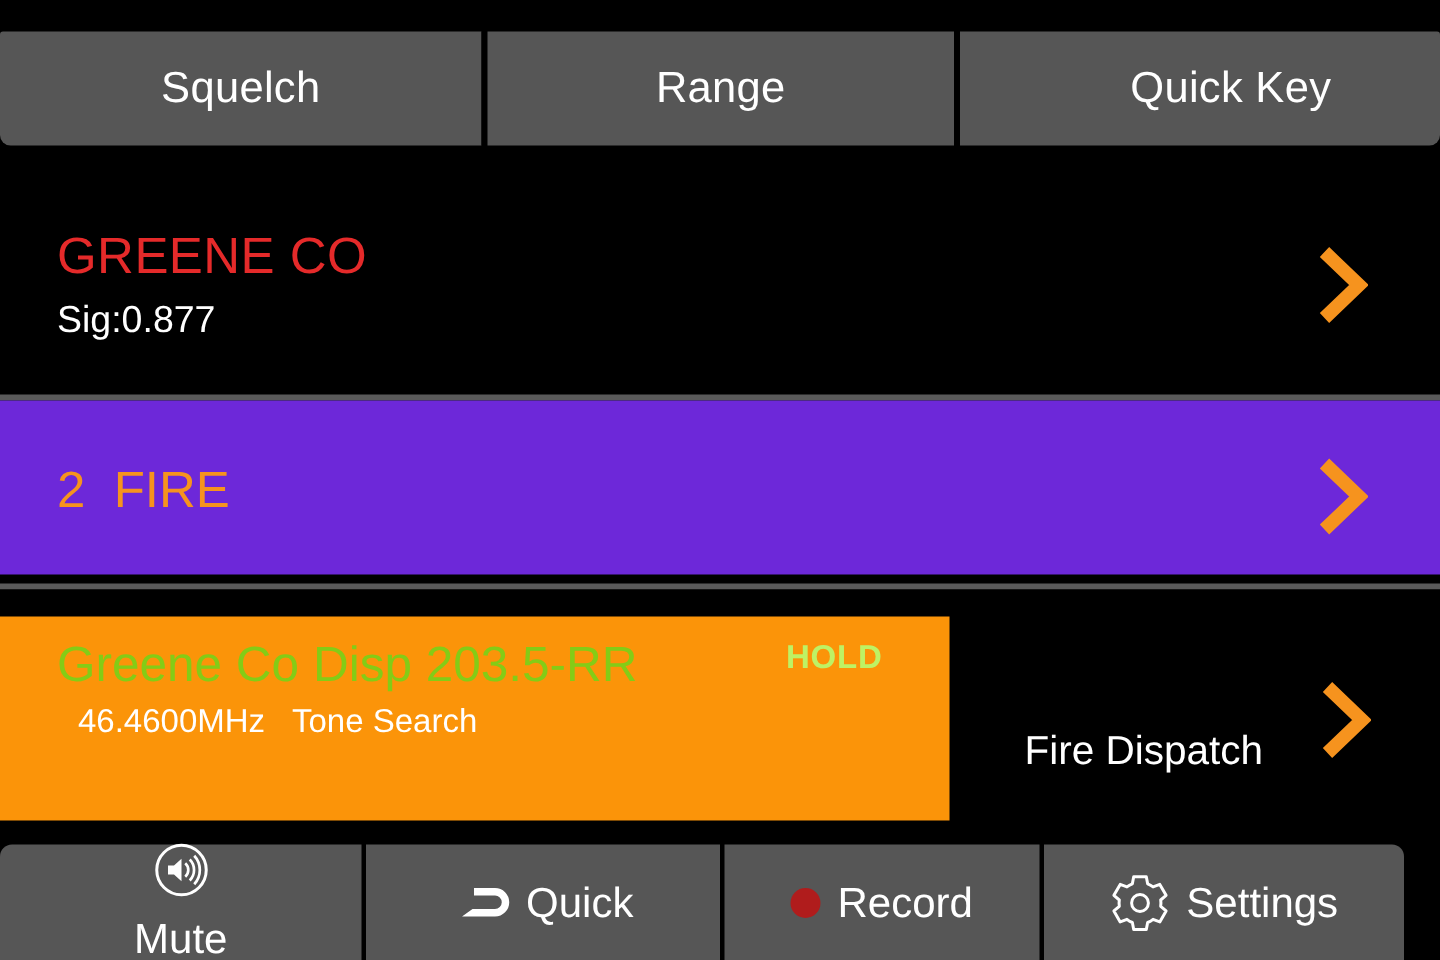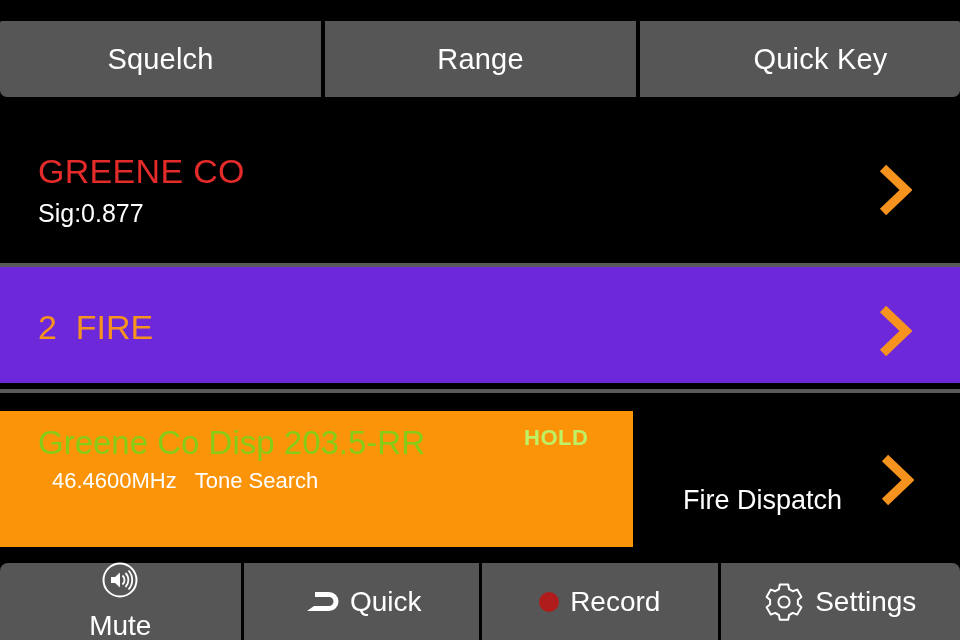--- a/index.html
+++ b/index.html
@@ -189,21 +189,21 @@
     height: 77px;
     box-sizing: border-box;
     display: flex;
     align-items: center;
     justify-content: center;
     gap: 11px;
     position: relative;
   }
   .botbtn-1 { width: 241px; border-top-left-radius: 8px; flex-direction: column; }
   .botbtn-2 { width: 236px; }
-  .botbtn-3 { width: 236px; }
+  .botbtn-3 { width: 210px; }
   .botbtn-4 { width: 240px; border-top-right-radius: 8px; }
   .botbtn-sep { width: 3px; background: #000; height: 77px; }
   .botbtn .ic { display: flex; align-items: center; justify-content: center; }
   .rec-dot {
     width: 20px;
     height: 20px;
     border-radius: 50%;
     background: #b01c1c;
   }
 </style>

